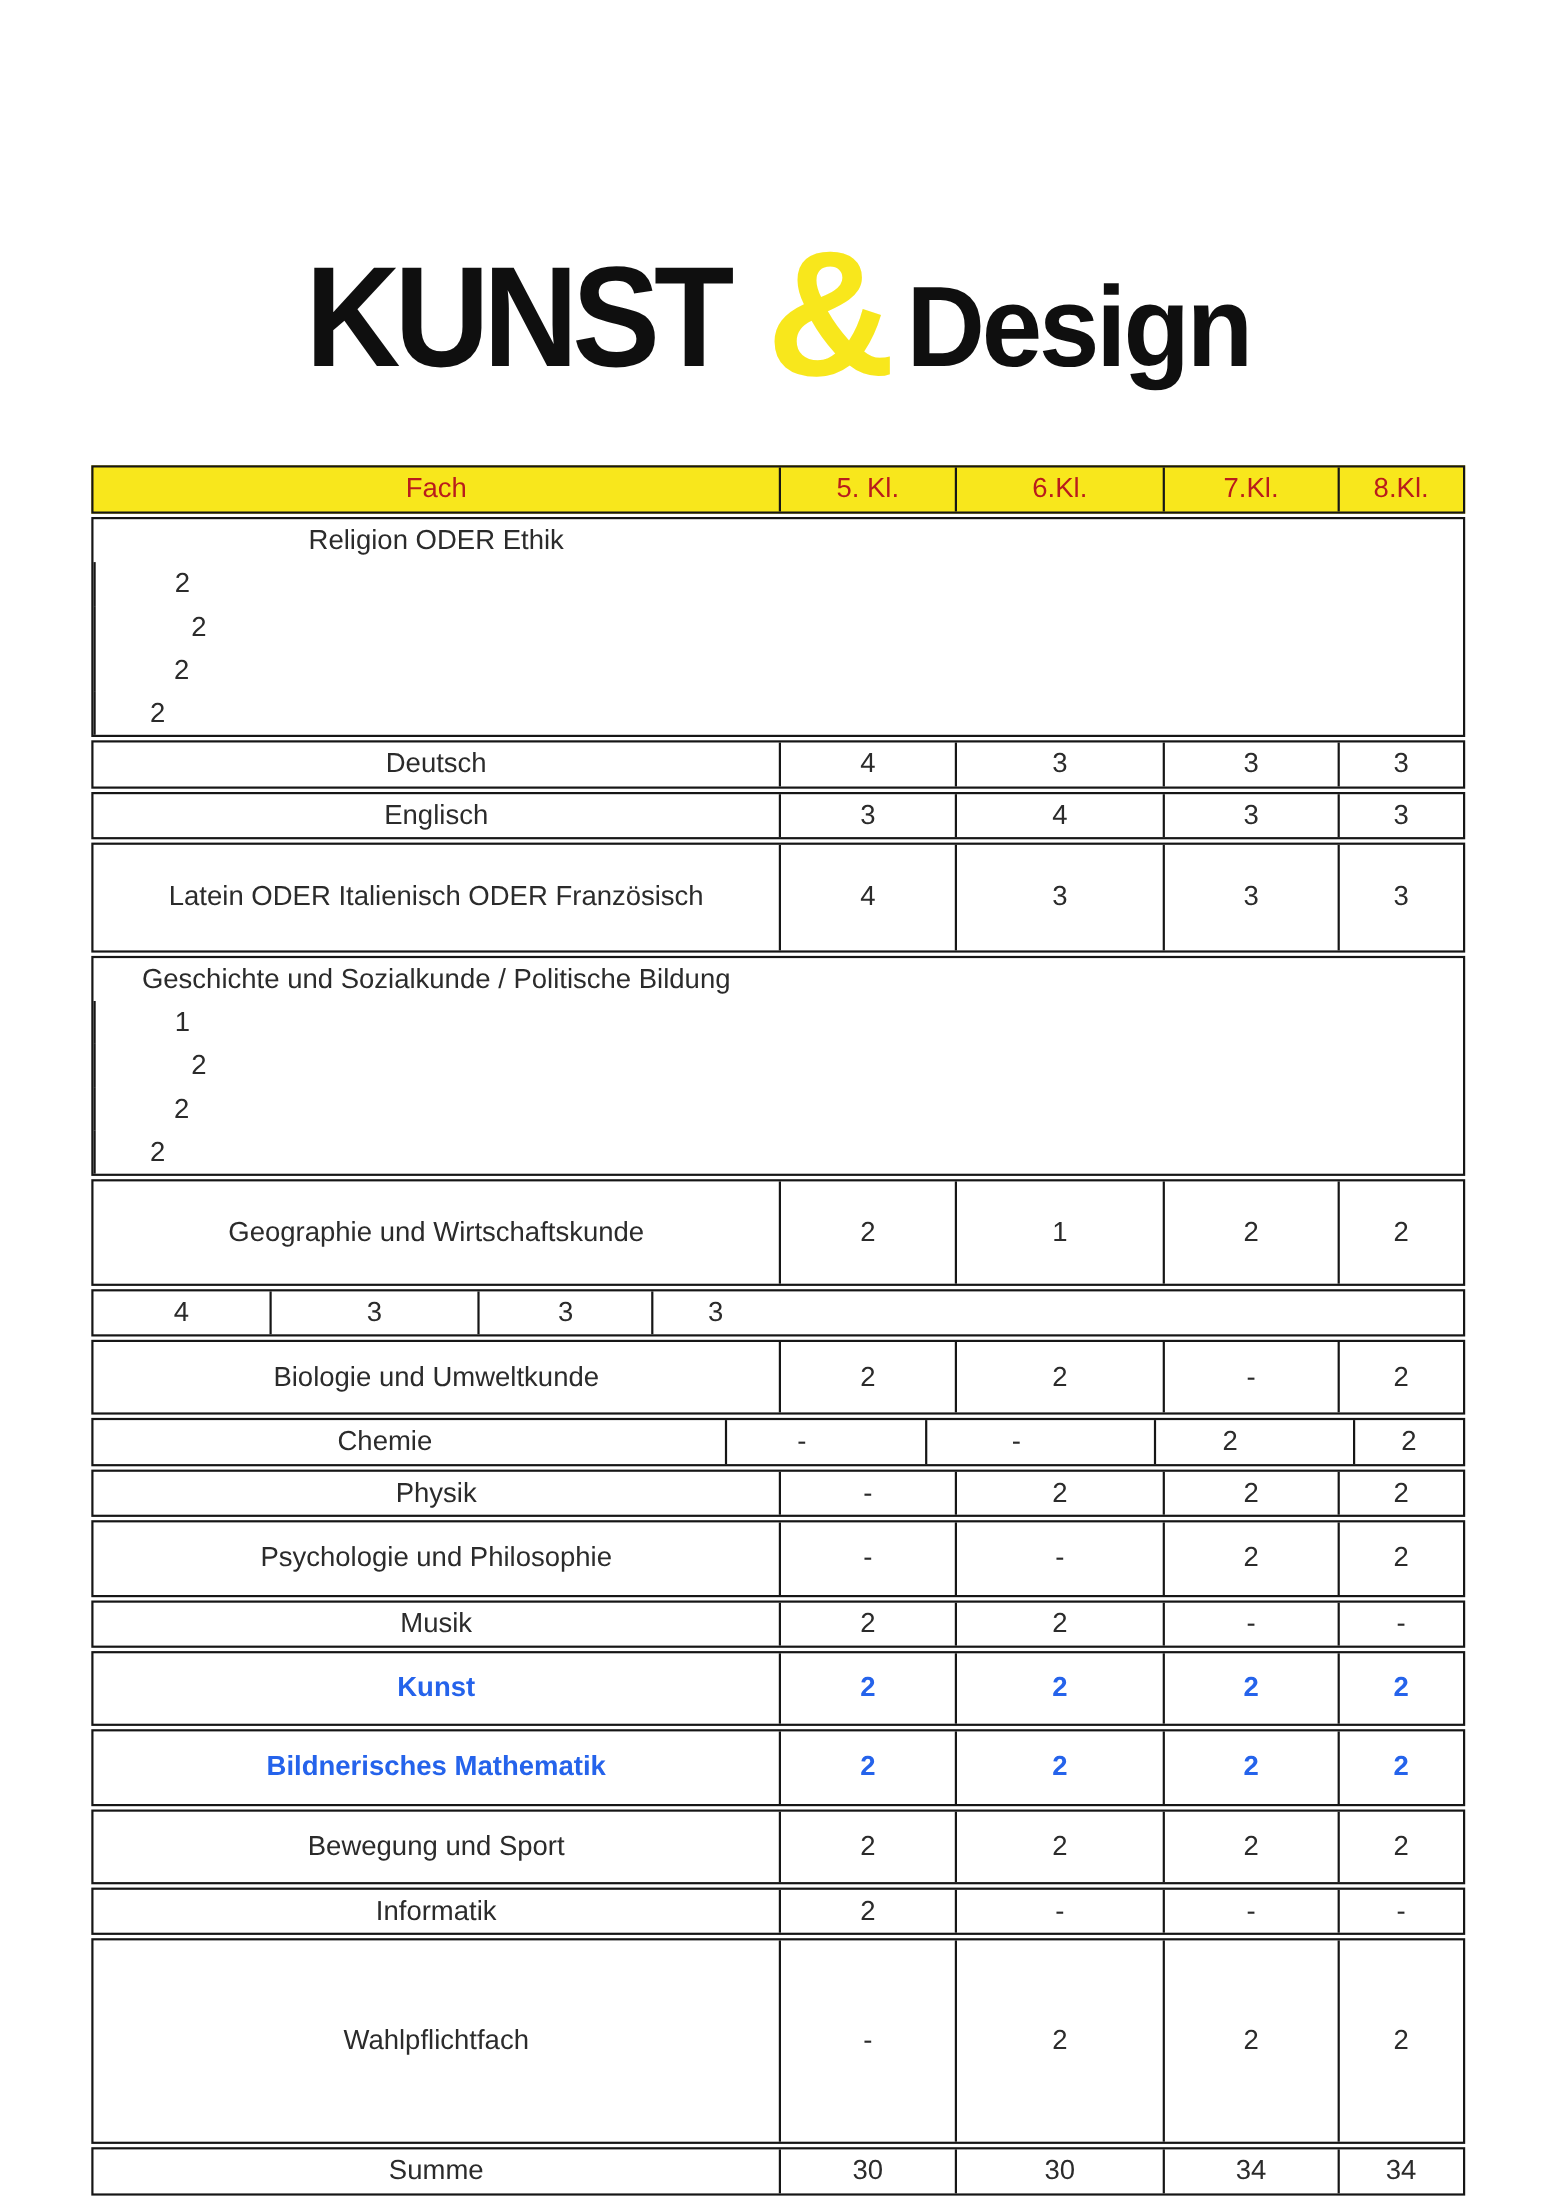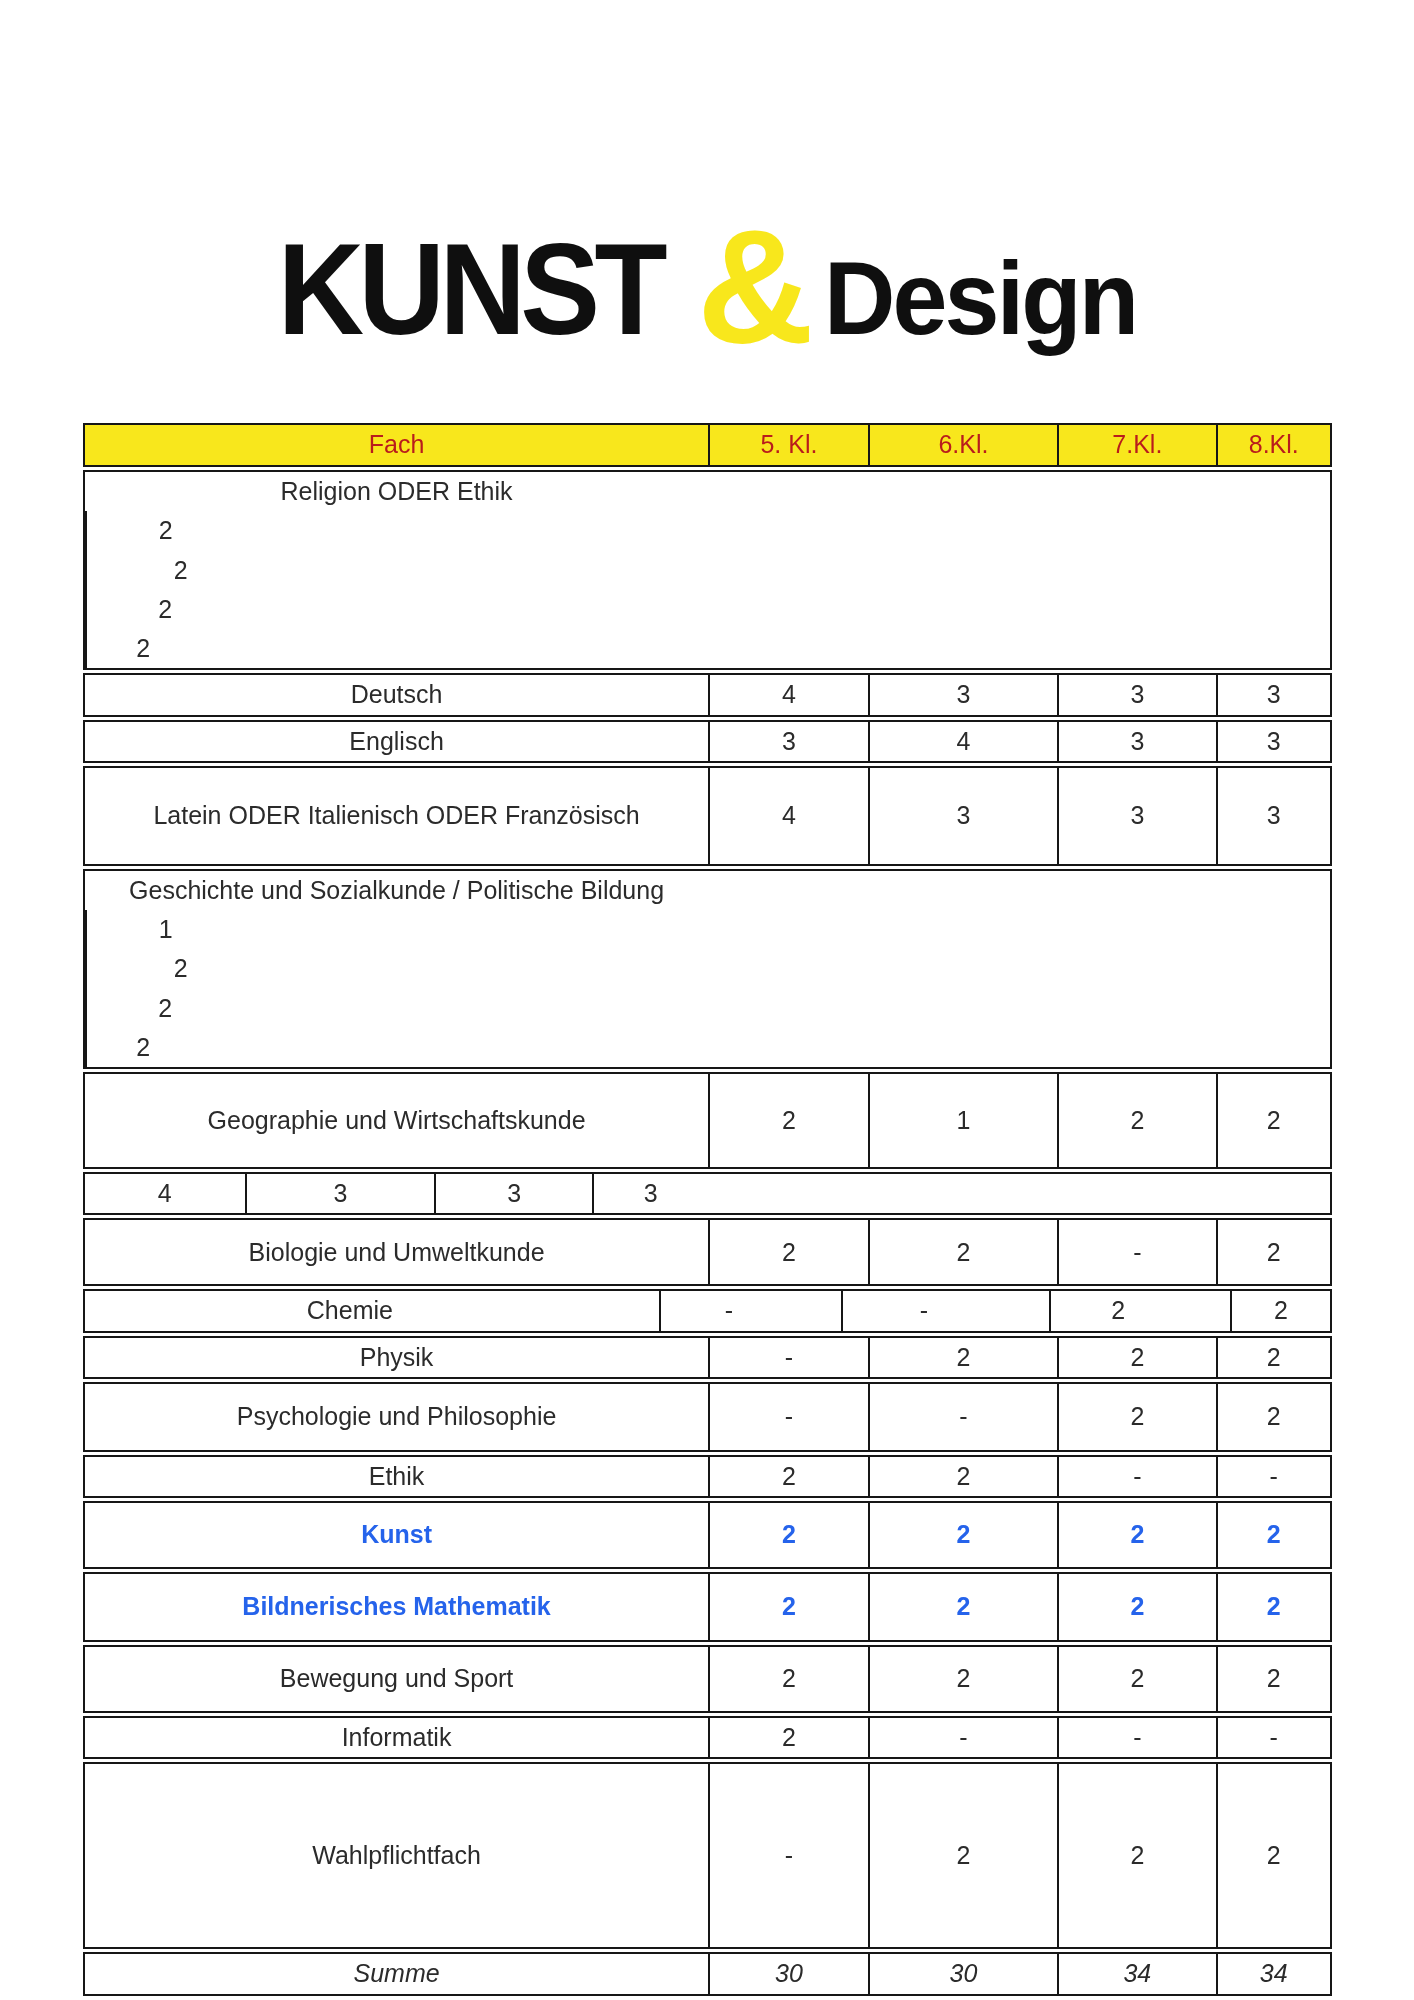--- a/index.html
+++ b/index.html
@@ -158,21 +158,21 @@
       <div class="t-cell c4">2</div>
     </div>
     <div class="t-row" style="min-height: 70px;">
       <div class="t-cell c0">Psychologie und Philosophie</div>
       <div class="t-cell c1">-</div>
       <div class="t-cell c2">-</div>
       <div class="t-cell c3">2</div>
       <div class="t-cell c4">2</div>
     </div>
     <div class="t-row" style="min-height: 40px;">
-      <div class="t-cell c0">Ethik</div>
+      <div class="t-cell c0">Musik</div>
       <div class="t-cell c1">2</div>
       <div class="t-cell c2">2</div>
       <div class="t-cell c3">-</div>
       <div class="t-cell c4">-</div>
     </div>
     <div class="t-row highlight" style="min-height: 68px;">
       <div class="t-cell c0">Kunst</div>
       <div class="t-cell c1">2</div>
       <div class="t-cell c2">2</div>
       <div class="t-cell c3">2</div>
@@ -199,20 +199,20 @@
       <div class="t-cell c3">-</div>
       <div class="t-cell c4">-</div>
     </div>
     <div class="t-row" style="min-height: 187px;">
       <div class="t-cell c0">Wahlpflichtfach</div>
       <div class="t-cell c1">-</div>
       <div class="t-cell c2">2</div>
       <div class="t-cell c3">2</div>
       <div class="t-cell c4">2</div>
     </div>
-    <div class="t-row" style="min-height: 40px; font-style: italic;">
+    <div class="t-row" style="min-height: 40px;">
       <div class="t-cell c0">Summe</div>
       <div class="t-cell c1">30</div>
       <div class="t-cell c2">30</div>
       <div class="t-cell c3">34</div>
       <div class="t-cell c4">34</div>
     </div>
   </div>
 
 </body></html>

